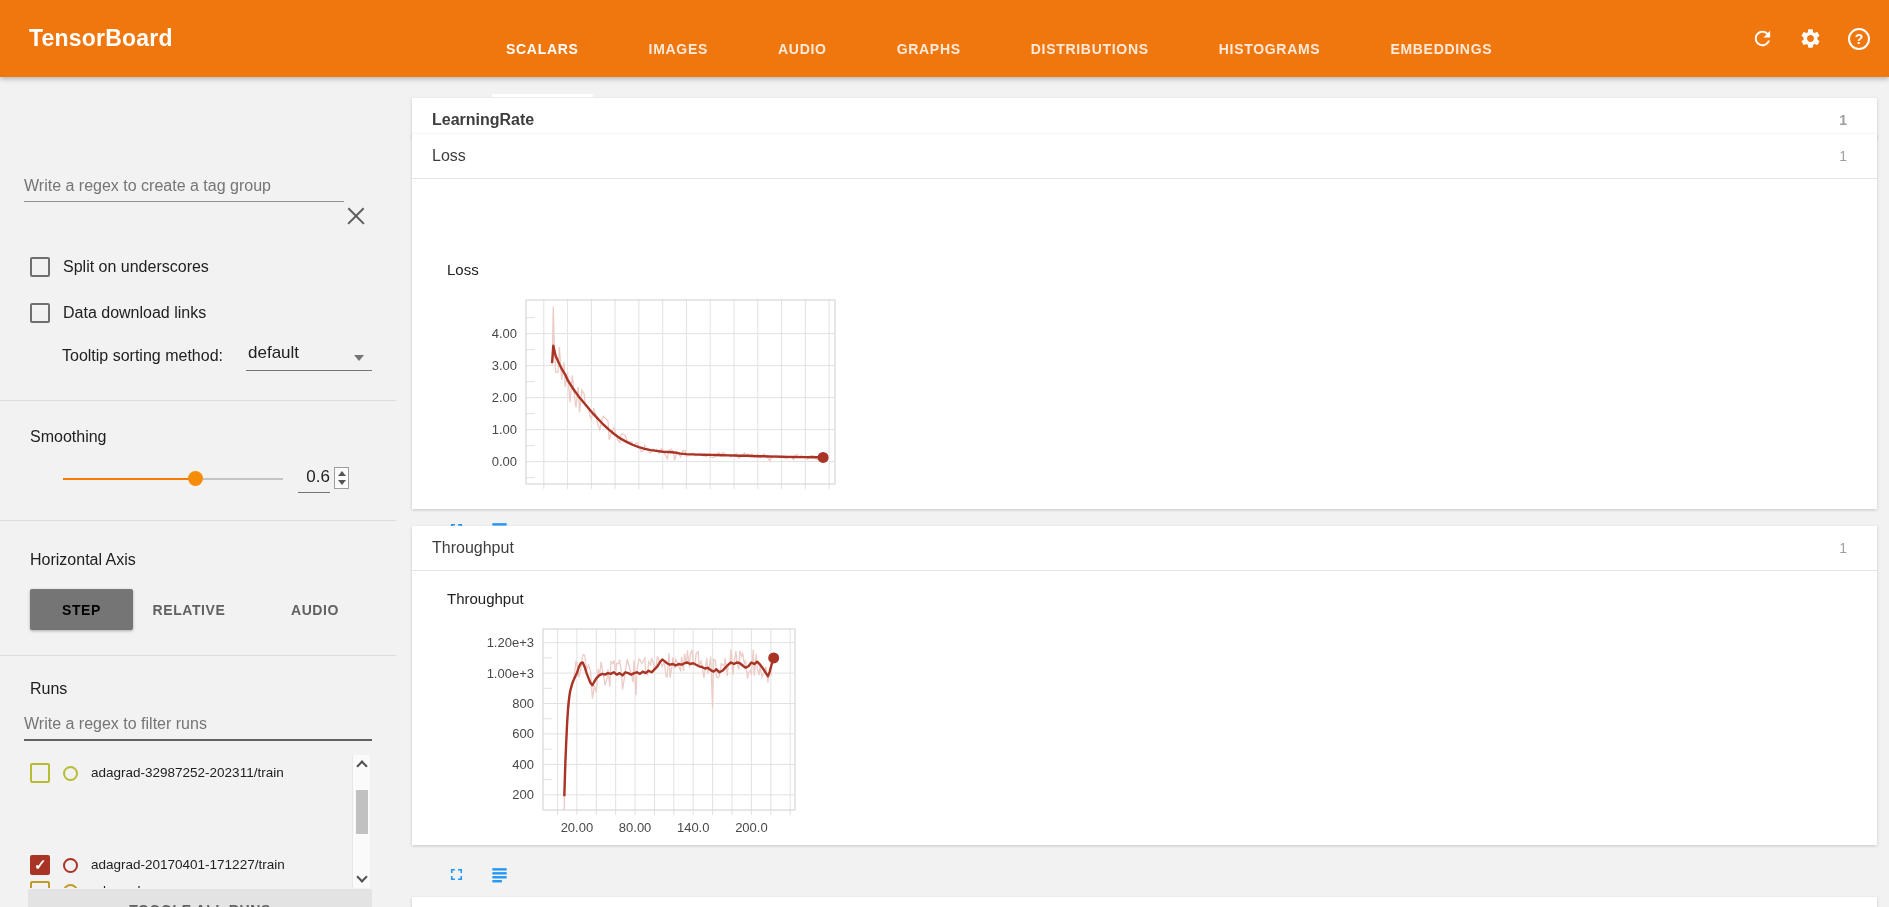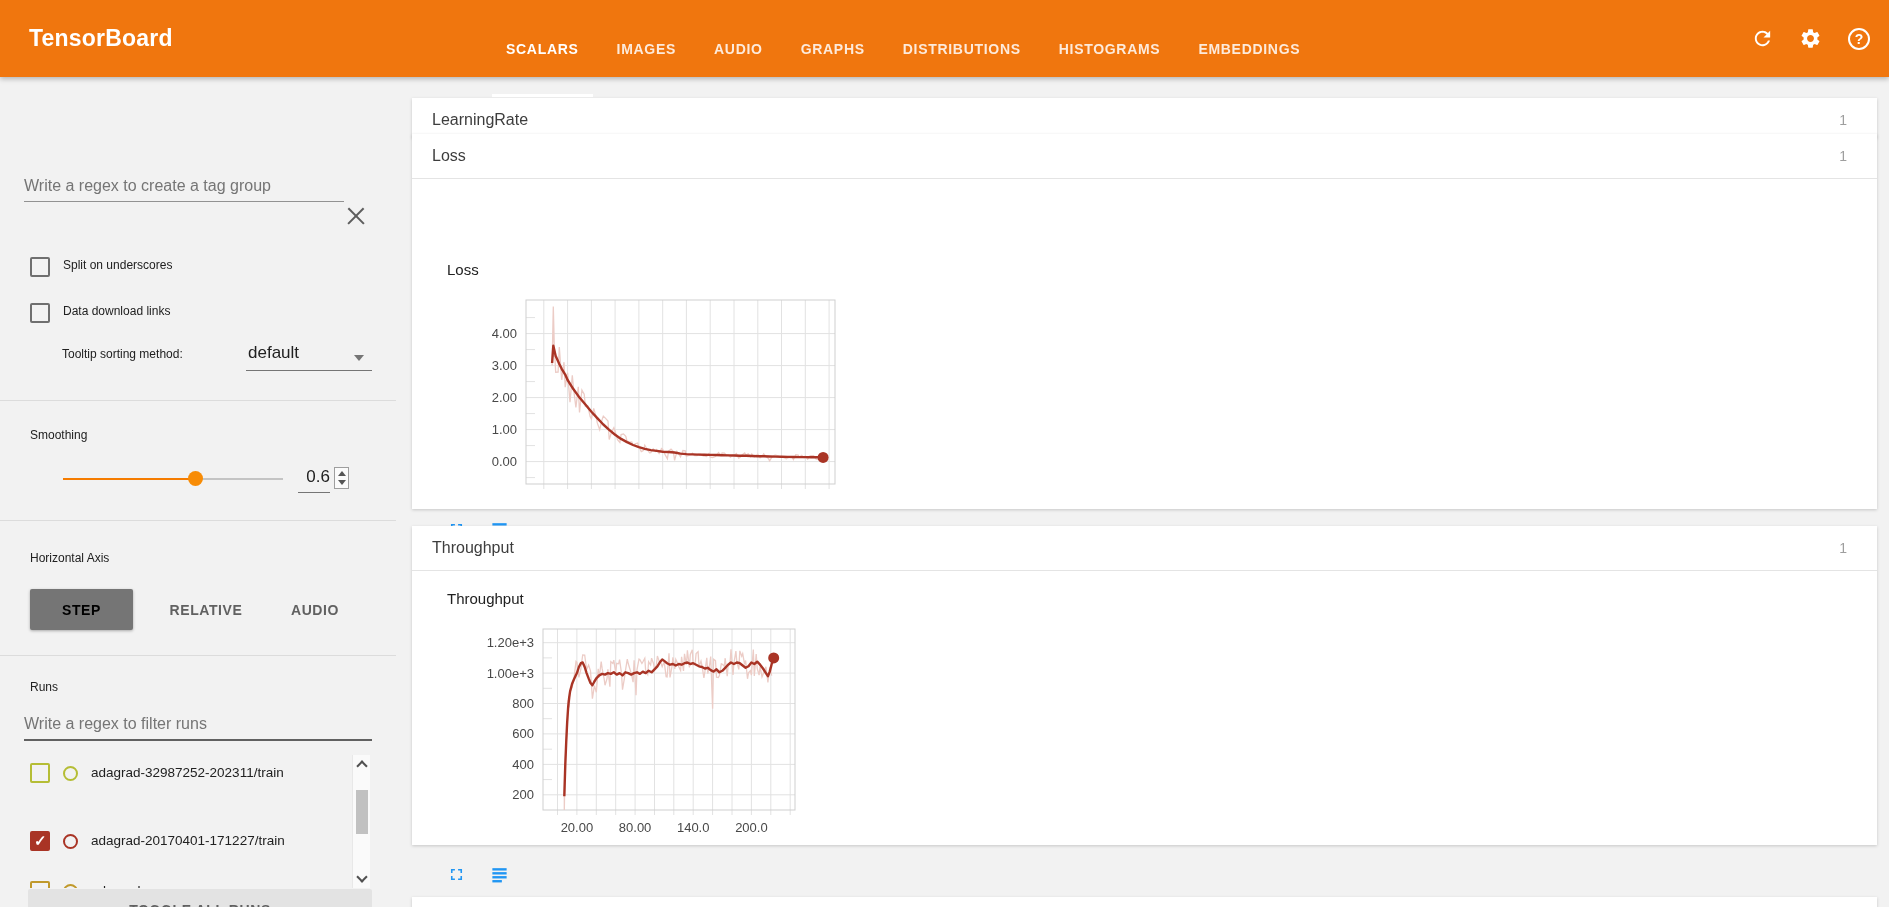--- a/index.html
+++ b/index.html
@@ -12,21 +12,21 @@
   }
   
   .appbar {
     position:absolute; left:0; top:0; width:1889px; height:77px;
     background:#f0760e; box-shadow:0 2px 5px rgba(0,0,0,.26); z-index:30;
   }
   .logo {
     position:absolute; left:29px; top:0; height:77px; display:flex; align-items:center;
     color:#fff; font-size:23px; font-weight:700; letter-spacing:.2px;
   }
-  .tabs { position:absolute; left:506px; top:0; height:97px; display:flex; gap:38px; align-items:stretch; }
+  .tabs { position:absolute; left:506px; top:0; height:97px; display:flex; gap:70px; align-items:stretch; }
   .tab {
     display:flex; align-items:center; position:relative; cursor:pointer;
     color:rgba(255,255,255,.85); font-size:14px; font-weight:700; letter-spacing:.7px;
   }
   .tab.active { color:#fff; }
   .tab.active::after { content:""; position:absolute; left:-14px; right:-14px; bottom:0; height:3px; background:#fff; }
   .appbar-icons { position:absolute; right:18px; top:0; height:77px; display:flex; gap:25px; align-items:center; }
   .appbar-icons svg { display:block; cursor:pointer; }
   
   .sidebar { position:absolute; left:0; top:77px; width:396px; bottom:0; background:#f2f2f2; z-index:10; }
@@ -39,21 +39,21 @@
   .underline-input::placeholder { color:#757575; }
   .close-x { position:absolute; left:344px; top:127px; width:24px; height:24px; cursor:pointer; }
   .close-x::before,.close-x::after {
     content:""; position:absolute; left:1px; top:11px; width:22px; height:2.4px; background:#5d5d5d;
   }
   .close-x::before { transform:rotate(45deg); }
   .close-x::after { transform:rotate(-45deg); }
   .cb {
     position:absolute; width:20px; height:20px; border:2px solid #6f6f6f; border-radius:2px; background:transparent; cursor:pointer;
   }
-  .side-label { position:absolute; font-size:12px; color:#212121; white-space:nowrap; }
+  .side-label { position:absolute; font-size:16px; color:#212121; white-space:nowrap; }
   .dd-value { position:absolute; font-size:17px; color:#212121; border-bottom:1px solid #757575; padding:0 26px 7px 2px; cursor:pointer; }
   .dd-caret { position:absolute; width:0; height:0; border-left:5px solid transparent; border-right:5px solid transparent; border-top:6px solid #757575; }
   
   .slider-track { position:absolute; left:63px; top:401px; width:220px; height:2px; background:#c4c4c4; cursor:pointer; }
   .slider-fill { position:absolute; left:0; top:0; height:2px; background:#f57c00; }
   .slider-knob { position:absolute; top:-7px; width:15px; height:15px; border-radius:50%; background:#f88c06; margin-left:-7px; cursor:grab; }
   .smooth-val { position:absolute; left:298px; top:390px; width:32px; text-align:right; font-size:17px; border-bottom:1px solid #757575; padding-bottom:5px; }
   .spinner { position:absolute; left:334px; top:390px; width:15px; height:22px; border:1px solid #9e9e9e; background:#fbfbfb; display:flex; flex-direction:column; align-items:center; justify-content:space-evenly; cursor:pointer; }
   .spin-up { width:0;height:0;border-left:4px solid transparent;border-right:4px solid transparent;border-bottom:5px solid #555; }
   .spin-dn { width:0;height:0;border-left:4px solid transparent;border-right:4px solid transparent;border-top:5px solid #555; }
@@ -161,39 +161,39 @@
     <span class="spin-up"></span>
     <span class="spin-dn"></span>
   </div>
 
   <div class="divider" style="top:443px;"></div>
 
   <span class="side-label" style="left:30px; top:474px;">Horizontal Axis</span>
   <div class="axis-btn selected" style="left:30px; top:512px; width:103px; height:41px;">
       <span>STEP</span>
     </div>
-  <div class="axis-btn" style="left:161px; top:512px; width:90px; height:41px;">
+  <div class="axis-btn" style="left:144px; top:512px; width:90px; height:41px;">
       <span>RELATIVE</span>
     </div>
   <div class="axis-btn" style="left:285px; top:512px; width:60px; height:41px;">
       <span>AUDIO</span>
     </div>
 
   <div class="divider" style="top:578px;"></div>
 
   <span class="side-label" style="left:30px; top:603px;">Runs</span>
   <input class="underline-input" style="left: 24px; top: 638px; width: 348px; border-bottom: 2px solid rgb(97, 97, 97);" placeholder="Write a regex to filter runs">
 
   <div class="runs-list">
     <div class="run-row" style="top:8px;">
       <span class="run-cb" style="border-color: rgb(181, 189, 53);"></span>
       <span class="run-circle" style="border-color: rgb(181, 189, 53);"></span>
       <span class="run-label">adagrad-32987252-202311/train</span>
     </div>
-    <div class="run-row" style="top:76px;">
+    <div class="run-row" style="top:100px;">
       <span class="run-cb checked" style="border-color: rgb(169, 52, 37); background: rgb(169, 52, 37);"></span>
       <span class="run-circle" style="border-color: rgb(169, 52, 37);"></span>
       <span class="run-label">adagrad-20170401-171227/train</span>
     </div>
     <div class="run-row" style="top:126px;">
       <span class="run-cb" style="border-color: rgb(192, 153, 43);"></span>
       <span class="run-circle" style="border-color: rgb(192, 153, 43);"></span>
       <span class="run-label">adagrad-</span>
     </div>
   </div>
@@ -202,21 +202,21 @@
     <span class="vthumb"></span>
     <span class="chev dn"></span>
   </div>
 
   <button class="toggle-btn">TOGGLE ALL RUNS</button>
 
 </div>
 
 <div class="main">
 
-  <div class="card" style="top:21px; height:40px;">
+  <div class="card" style="top:21px; height:40px;font-weight:bold;">
     <div class="sec-head">
       <span class="sec-title">LearningRate</span>
       <span class="sec-count">1</span>
     </div>
   </div>
 
   <div class="card" style="top:57px; height:375px;">
     <div class="sec-head">
       <span class="sec-title">Loss</span>
       <span class="sec-count">1</span>

